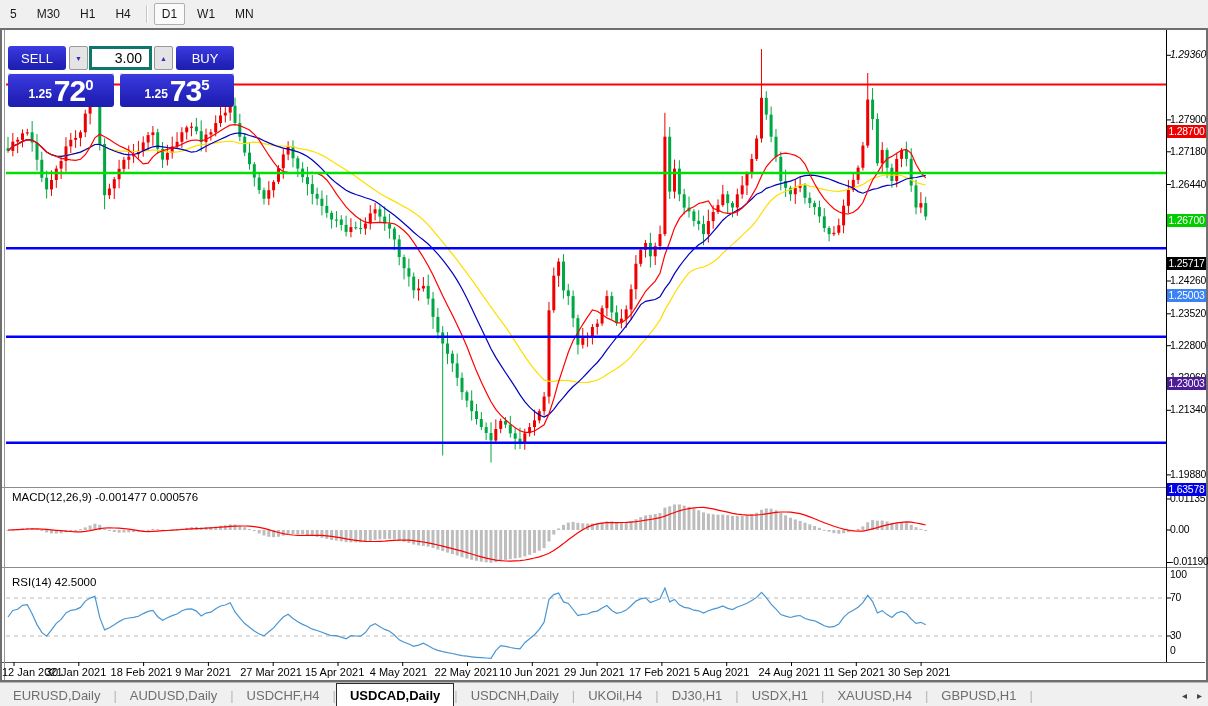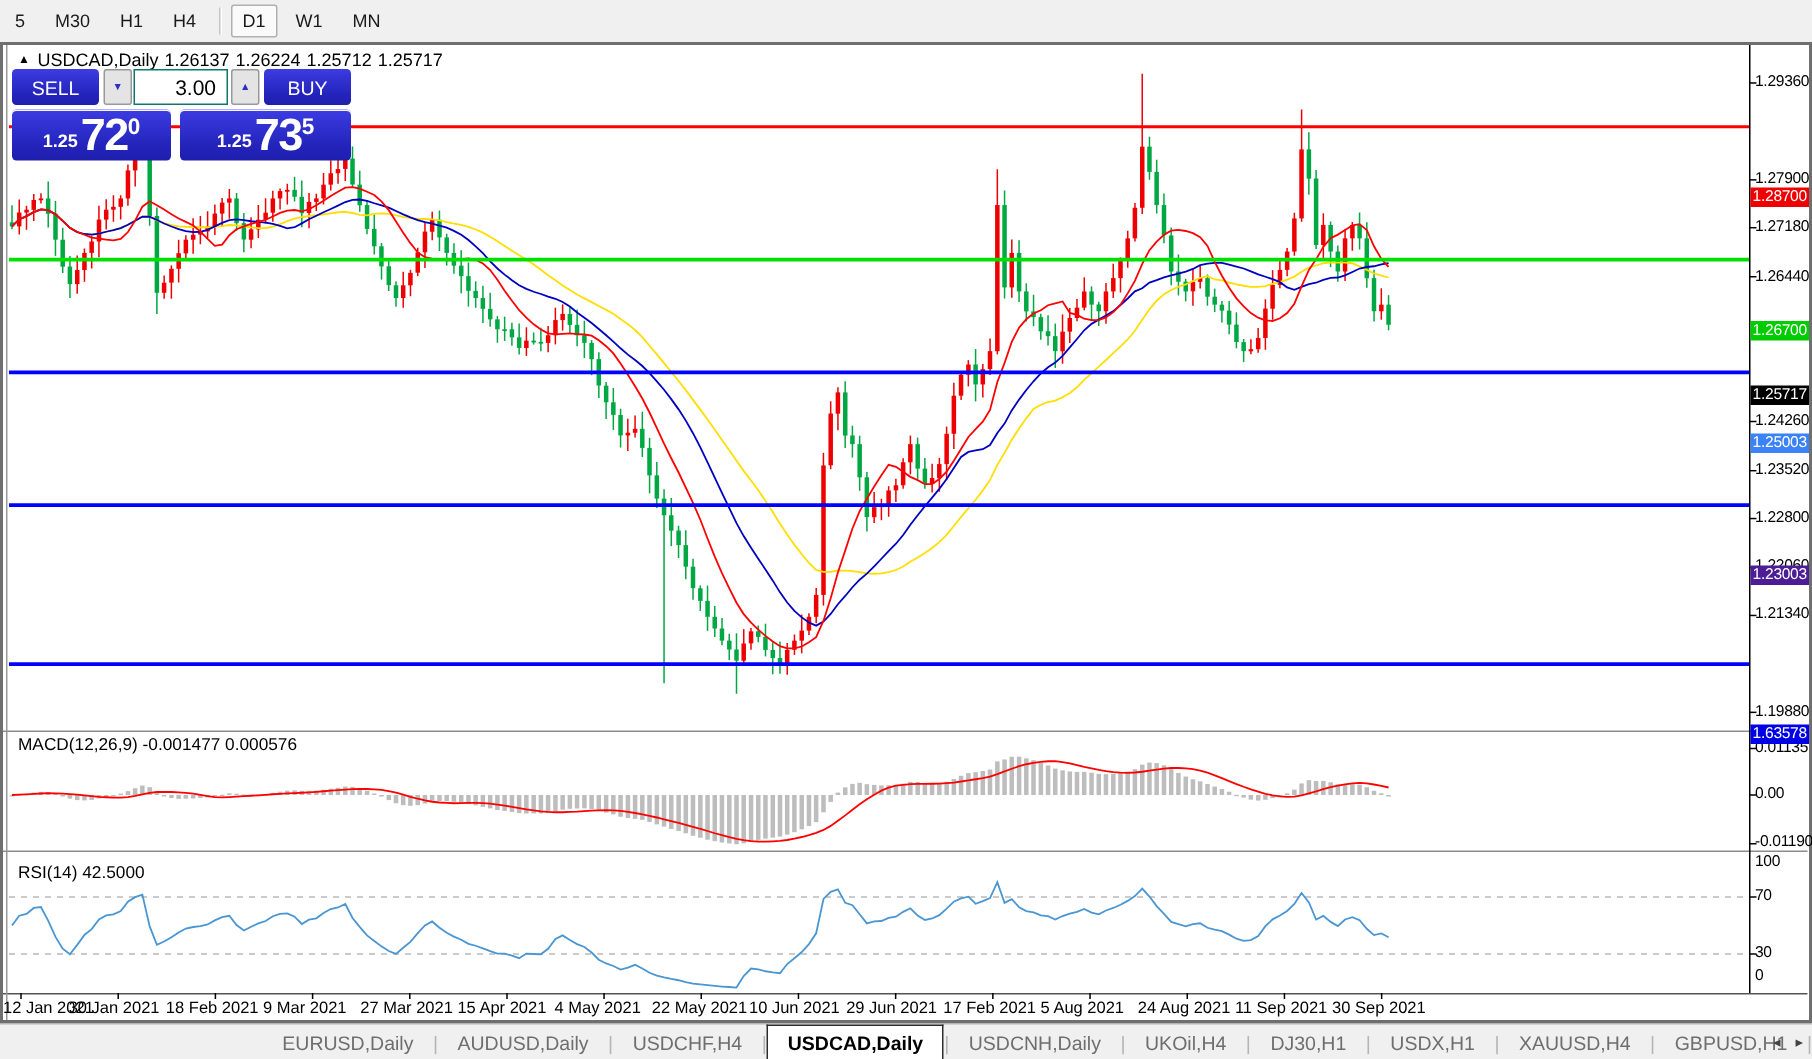--- a/index.html
+++ b/index.html
@@ -24,40 +24,40 @@
   .blue{background:linear-gradient(180deg,#3c3ce2 0%,#2424bc 70%,#1e1eae 100%);color:#fff;border-radius:3px;}
   #sell-btn{position:absolute;left:0;top:0;width:58px;height:24px;font-size:13px;
             display:flex;align-items:center;justify-content:center;cursor:pointer;}
   #buy-btn{position:absolute;left:168px;top:0;width:58px;height:24px;font-size:13px;
            display:flex;align-items:center;justify-content:center;cursor:pointer;text-align:right;}
   .spin{position:absolute;top:0;width:19px;height:24px;box-sizing:border-box;background:#e4e4e4;
         border:1px solid #999;border-radius:2px;color:#2e2ec0;font-size:7px;
         display:flex;align-items:center;justify-content:center;cursor:pointer;}
   #vol-down{left:61px;} #vol-up{left:146px;}
   #vol-field{position:absolute;left:81px;top:0;width:63px;height:24px;box-sizing:border-box;
-             border:1px solid #0f766e;background:#fff;font-family:"Liberation Sans",sans-serif;
+             border:3px solid #0f766e;background:#fff;font-family:"Liberation Sans",sans-serif;
              font-size:14px;text-align:right;padding-right:7px;color:#000;}
   .price-box{position:absolute;top:27px;height:34px;display:flex;align-items:flex-end;
              justify-content:center;padding-bottom:3px;box-sizing:border-box;
              box-shadow:inset 0 1px 0 rgba(255,255,255,.95);}
   #sell-price{left:0;width:106px;} #buy-price{left:112px;width:114px;}
   .p-small{font-size:12px;font-weight:bold;margin-right:2px;line-height:20px;}
   .p-big{font-size:30px;font-weight:bold;line-height:26px;letter-spacing:-1px;}
   .p-sup{font-size:15px;font-weight:bold;position:relative;top:-11px;}
   
   .ind-label{position:absolute;left:12px;z-index:4;font-size:11.5px;color:#000;white-space:nowrap;}
   
   .axis-label{position:absolute;left:1170px;width:36px;font-size:10.4px;color:#000;z-index:3;
               letter-spacing:-0.2px;white-space:nowrap;}
   .axis-badge{position:absolute;left:1167px;width:39px;height:13px;line-height:13px;z-index:3;
               font-size:10.4px;color:#fff;text-align:center;letter-spacing:-0.2px;margin-top:47px;}
   .date-label{position:absolute;font-size:11px;color:#000;z-index:3;white-space:nowrap;}
   
   #tabbar{position:absolute;left:0;top:682px;width:1208px;height:24px;background:#f0f0f0;
-          border-top:1px solid #b5b5b5;display:flex;align-items:stretch;z-index:6;font-size:13px;justify-content:flex-end;}
+          border-top:1px solid #b5b5b5;display:flex;align-items:stretch;z-index:6;font-size:13px;}
   .tab{display:flex;align-items:center;padding:0 13px;color:#6e6e6e;cursor:pointer;white-space:nowrap;}
   .tab.active{background:#ffffff;color:#000;font-weight:bold;border:1px solid #2b2b2b;border-bottom:0;}
   .tab-sep{display:flex;align-items:center;color:#b5b5b5;}
   #tab-scroll{position:absolute;right:6px;top:0;height:24px;display:flex;align-items:center;gap:10px;
               color:#444;font-size:10px;}
   #tab-scroll span{cursor:pointer;}
 </style>
 </head>
 <body>
 
@@ -711,23 +711,20 @@
       <line x1="467.5" y1="662" x2="467.5" y2="666" stroke="#000" stroke-width="1"></line>
       <line x1="532.3" y1="662" x2="532.3" y2="666" stroke="#000" stroke-width="1"></line>
       <line x1="597.1" y1="662" x2="597.1" y2="666" stroke="#000" stroke-width="1"></line>
       <line x1="661.9" y1="662" x2="661.9" y2="666" stroke="#000" stroke-width="1"></line>
       <line x1="726.7" y1="662" x2="726.7" y2="666" stroke="#000" stroke-width="1"></line>
       <line x1="791.5" y1="662" x2="791.5" y2="666" stroke="#000" stroke-width="1"></line>
       <line x1="856.3" y1="662" x2="856.3" y2="666" stroke="#000" stroke-width="1"></line>
       <line x1="921.1" y1="662" x2="921.1" y2="666" stroke="#000" stroke-width="1"></line>
     </svg>
 
-  <div id="chart-title">
-    <span class="tri">▲</span><span>USDCAD,Daily</span><span>1.26137</span><span>1.26224</span><span>1.25712</span><span>1.25717</span>
-  </div>
 
   <div id="trade-panel">
     <div id="sell-btn" class="blue">SELL</div>
     <div id="vol-down" class="spin">
         <span>▼</span>
       </div>
     <input id="vol-field" readonly="" value="3.00" style="">
     <div id="vol-up" class="spin">
         <span>▲</span>
       </div>
@@ -741,21 +738,21 @@
       <span class="p-small">1.25</span>
         <span class="p-big">73</span>
         <span class="p-sup">5</span>
     </div>
   </div>
 
   <div class="ind-label" style="top:491px">MACD(12,26,9) -0.001477 0.000576</div>
   <div class="ind-label" style="top:576px">RSI(14) 42.5000</div>
 
   <div id="axis-layer">
-      <div class="axis-label" style="top: 49.2835px;">1.29360</div>
+      <div class="axis-label" style="top: 49.2835px; font-style: italic;">1.29360</div>
       <div class="axis-label" style="top: 113.914px;">1.27900</div>
       <div class="axis-label" style="top: 145.786px;">1.27180</div>
       <div class="axis-label" style="top: 178.544px;">1.26440</div>
       <div class="axis-label" style="top: 275.047px;">1.24260</div>
       <div class="axis-label" style="top: 307.805px;">1.23520</div>
       <div class="axis-label" style="top: 339.678px;">1.22800</div>
       <div class="axis-label" style="top: 372.435px;">1.22060</div>
       <div class="axis-label" style="top: 404.308px;">1.21340</div>
       <div class="axis-label" style="top: 468.938px;">1.19880</div>
       <div class="axis-label" style="top: 493.003px;">0.01135</div>

